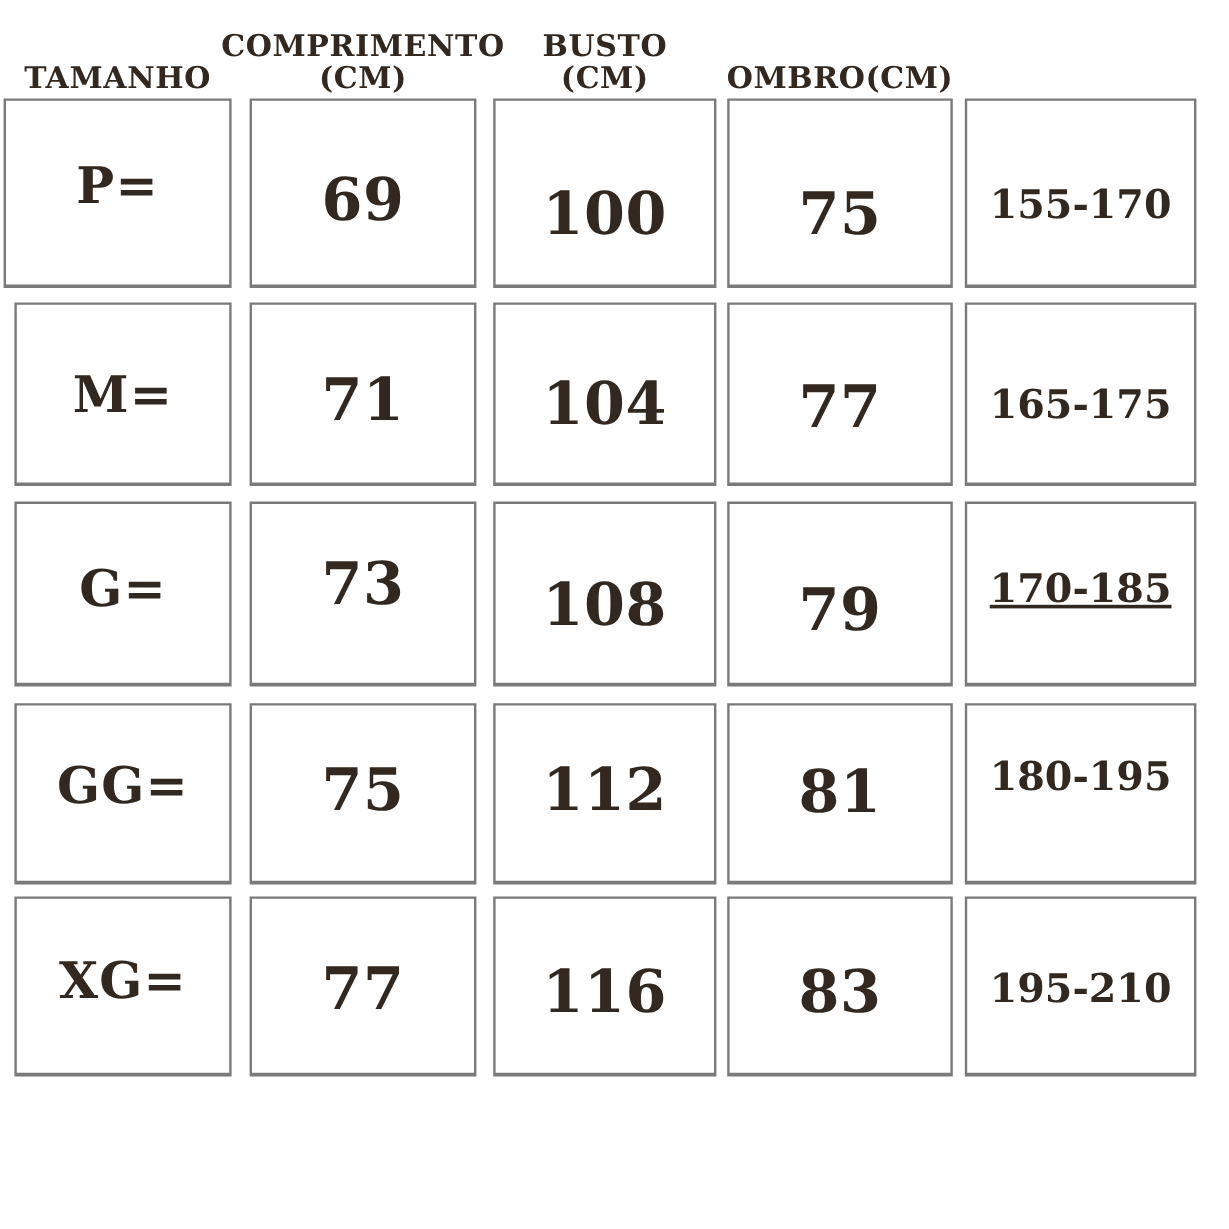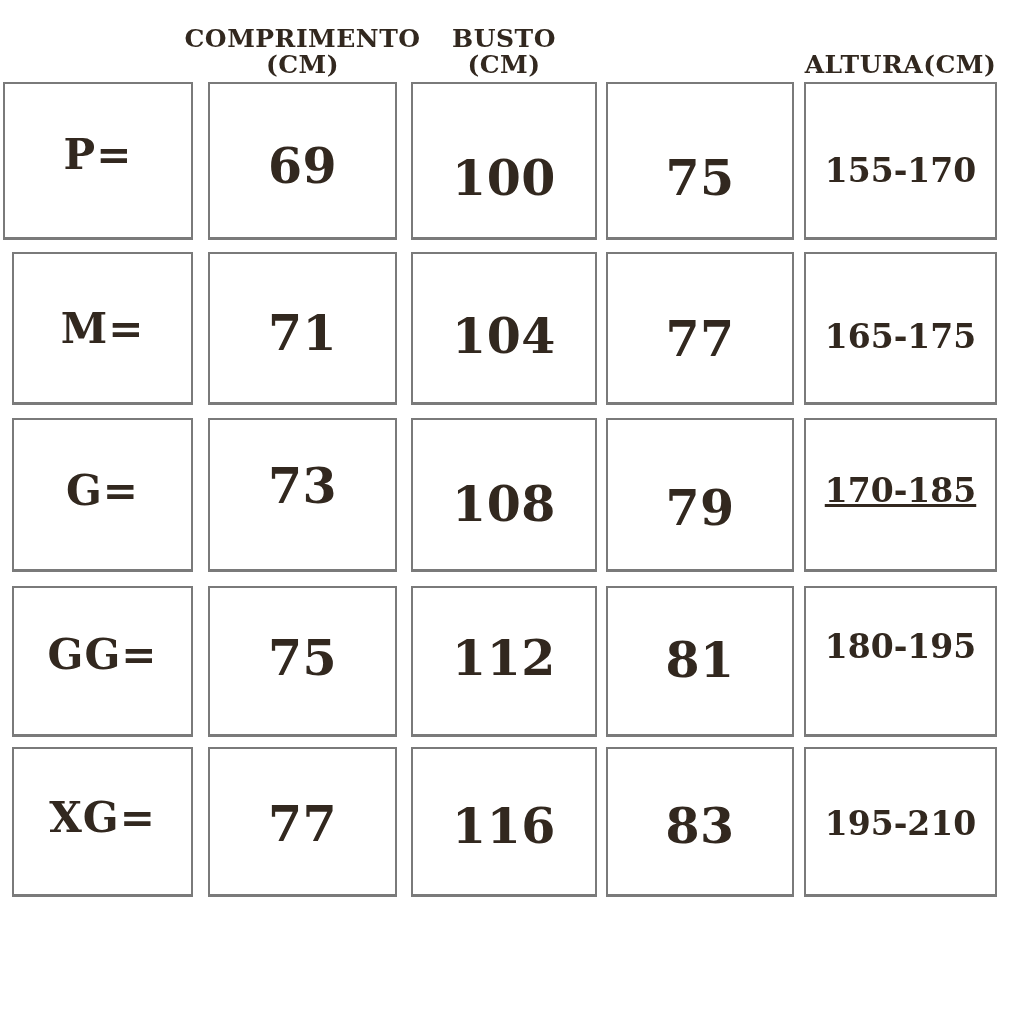--- a/index.html
+++ b/index.html
@@ -56,28 +56,31 @@
   .cell.c0{font-size:42px;letter-spacing:1px;}
   .cell.c4{font-size:33px;letter-spacing:0;}
   
   .cell.c0.shift{margin-left:9px;}
   .cell span{display:inline-block;}
 </style>
 </head>
 <body>
 
 <div class="size-chart">
+  <div class="hdr h0">
+      <span>TAMANHO</span>
+    </div>
   <div class="hdr h1">
       <span>COMPRIMENTO (CM)</span>
     </div>
   <div class="hdr h2">
       <span>BUSTO (CM)</span>
     </div>
-  <div class="hdr h4">
-      <span>ALTURA(CM)</span>
+  <div class="hdr h3">
+      <span>OMBRO(CM)</span>
     </div>
 
 <div class="cell c0" style="grid-area: 2 / 1;">
       <span style="transform: translateY(-6px);">P=</span>
     </div>
     <div class="cell c1" style="grid-area: 2 / 3;">
       <span style="transform: translateY(5px);">69</span>
     </div>
     <div class="cell c2" style="grid-area: 2 / 5;">
       <span style="transform: translateY(17px);">100</span>

